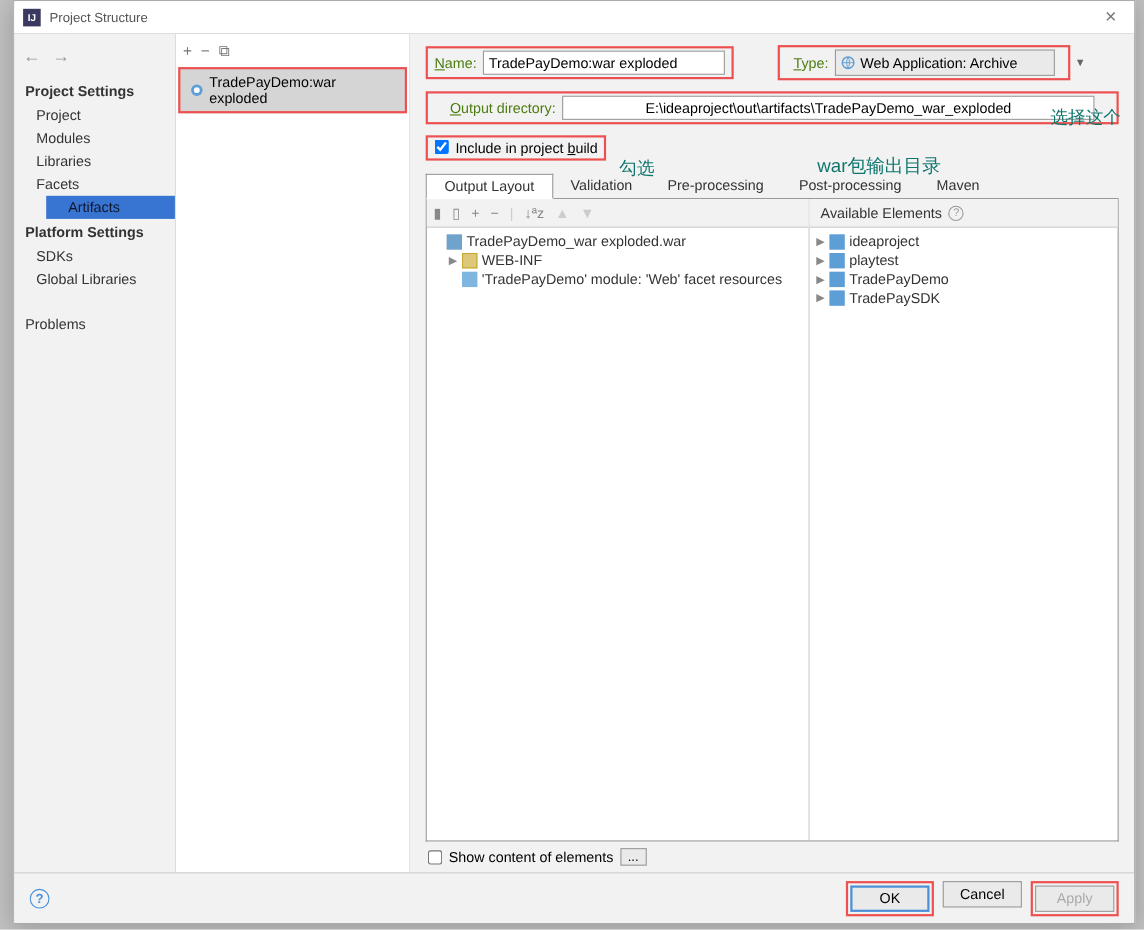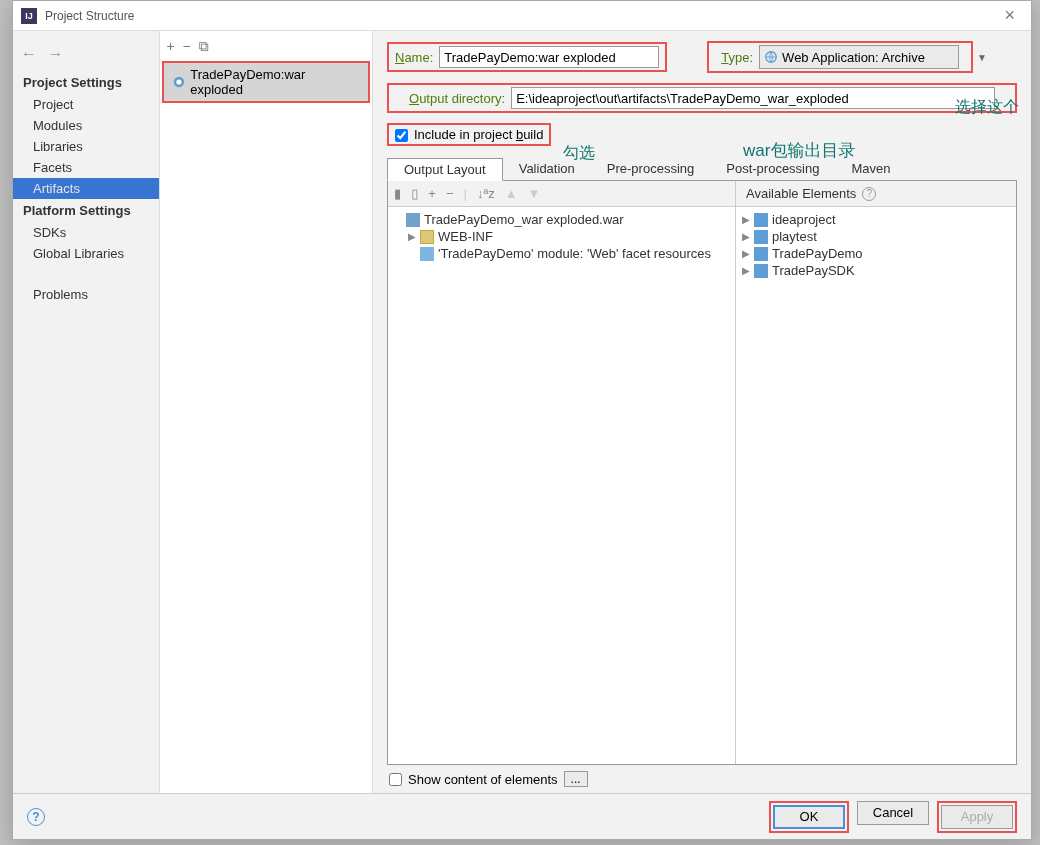--- a/index.html
+++ b/index.html
@@ -12,38 +12,38 @@
 .titlebar .title { color: #555; font-size: 12px; }
 .titlebar .close { margin-left: auto; color: #777; font-size: 18px; padding: 0 8px; cursor: pointer; }
 
 .body { flex: 1; display: flex; overflow: hidden; }
 
 .sidebar { width: 156px; background: #f2f2f2; border-right: 1px solid #ddd; padding-top: 8px; }
 .nav-arrows { padding: 4px 8px 10px 8px; color: #999; font-size: 16px; }
 .nav-arrows span { margin-right: 6px; }
 .section-header { font-weight: bold; padding: 4px 10px; color: #333; font-size: 13px; }
 .nav-item { padding: 3px 10px 3px 20px; color: #333; cursor: pointer; font-size: 13px; }
-.nav-item.active { background: #3874d1; color: #e5e5e5; }
+.nav-item.active { background: #3874d1; color: #0f172a; margin-left: 29px; }
 
 .middle { width: 225px; background: #fff; border-right: 1px solid #ddd; display: flex; flex-direction: column; }
 .middle-toolbar { height: 30px; display: flex; align-items: center; padding: 0 6px; gap: 8px; color: #777; font-size: 14px; }
 .middle-toolbar .tb-btn { cursor: pointer; }
 .artifact-item { padding: 4px 8px; display: flex; align-items: center; background: #d5d5d5; border: 2px solid #ed5050; margin: 0 2px; font-size: 13px; }
 .artifact-item .jb-icon { width: 14px; height: 14px; margin-right: 4px; }
 
 .main { flex: 1; background: #f2f2f2; display: flex; flex-direction: column; padding: 10px 14px 0 14px; overflow: visible; position: relative; }
 
 .row { display: flex; align-items: center; margin-bottom: 10px; }
 .field-label { margin-right: 6px; color: #4d7c0f; font-size: 13px; }
 .field-label u { text-decoration: underline; }
 .input { background: #fff; border: 1px solid #999; padding: 2px 4px; height: 22px; font-size: 13px; font-family: inherit; }
 .select { background: #eaeaea; border: 1px solid #999; padding: 2px 4px; height: 24px; font-size: 13px; display: flex; align-items: center; position: relative; }
 .red-box { border: 2px solid #ed5050; padding: 2px; }
 
-.checkbox-row { display: flex; align-items: flex-end; }
+.checkbox-row { display: flex; align-items: flex-start; }
 .checkbox-row input { margin-right: 6px; }
 
 .anno { color: #0f766e; font-size: 16px; position: absolute; font-family: sans-serif; }
 
 .tabs { display: flex; border-bottom: 1px solid #999; margin-top: 12px; }
 .tab { padding: 3px 16px; color: #333; font-size: 13px; cursor: pointer; }
 .tab.active { background: #fff; border: 1px solid #999; border-bottom: 1px solid #fff; margin-bottom: -1px; }
 
 .layout-area { flex: 1; display: flex; background: #fff; border: 1px solid #999; border-top: none; }
 .layout-left { flex: 1; display: flex; flex-direction: column; border-right: 1px solid #ccc; }
@@ -99,21 +99,21 @@
       <div class="section-header">Project Settings</div>
       <div class="nav-item">Project</div>
       <div class="nav-item">Modules</div>
       <div class="nav-item">Libraries</div>
       <div class="nav-item">Facets</div>
       <div class="nav-item active">Artifacts</div>
       <div class="section-header">Platform Settings</div>
       <div class="nav-item">SDKs</div>
       <div class="nav-item">Global Libraries</div>
       <div style="height:20px"></div>
-      <div class="nav-item" style="">Problems</div>
+      <div class="nav-item" style="padding-left:10px">Problems</div>
     </div>
 
     <div class="middle">
       <div class="middle-toolbar">
         <span class="tb-btn">+</span>
         <span class="tb-btn">−</span>
         <span class="tb-btn">⧉</span>
       </div>
       <div class="artifact-item">
         <span class="jb-icon">
@@ -145,21 +145,21 @@
             </span>
             <span>Web Application: Archive</span>
           </div>
         </div>
         <span class="dd" style="margin-left:4px;color:#666;font-size:10px">▼</span>
       </div>
 
       <div class="row">
         <div class="red-box" style="display:flex;align-items:center;padding:2px 20px;width:630px">
           <span class="field-label"><u>O</u>utput directory:</span>
-          <input class="input" style="flex: 1 1 0%;" value="E:\ideaproject\out\artifacts\TradePayDemo_war_exploded">
+          <input class="input" style="flex: 1 1 0%; text-align: center;" value="E:\ideaproject\out\artifacts\TradePayDemo_war_exploded">
         </div>
         <span class="anno" style="right:12px;top:66px">选择这个</span>
       </div>
 
       <div class="row" style="margin-bottom:0">
         <div class="red-box checkbox-row" style="padding:2px 6px;">
           <input type="checkbox" checked="" style="">
           <span>Include in project <u>b</u>uild</span>
         </div>
         <span class="anno" style="left:190px;top:112px">勾选</span>

